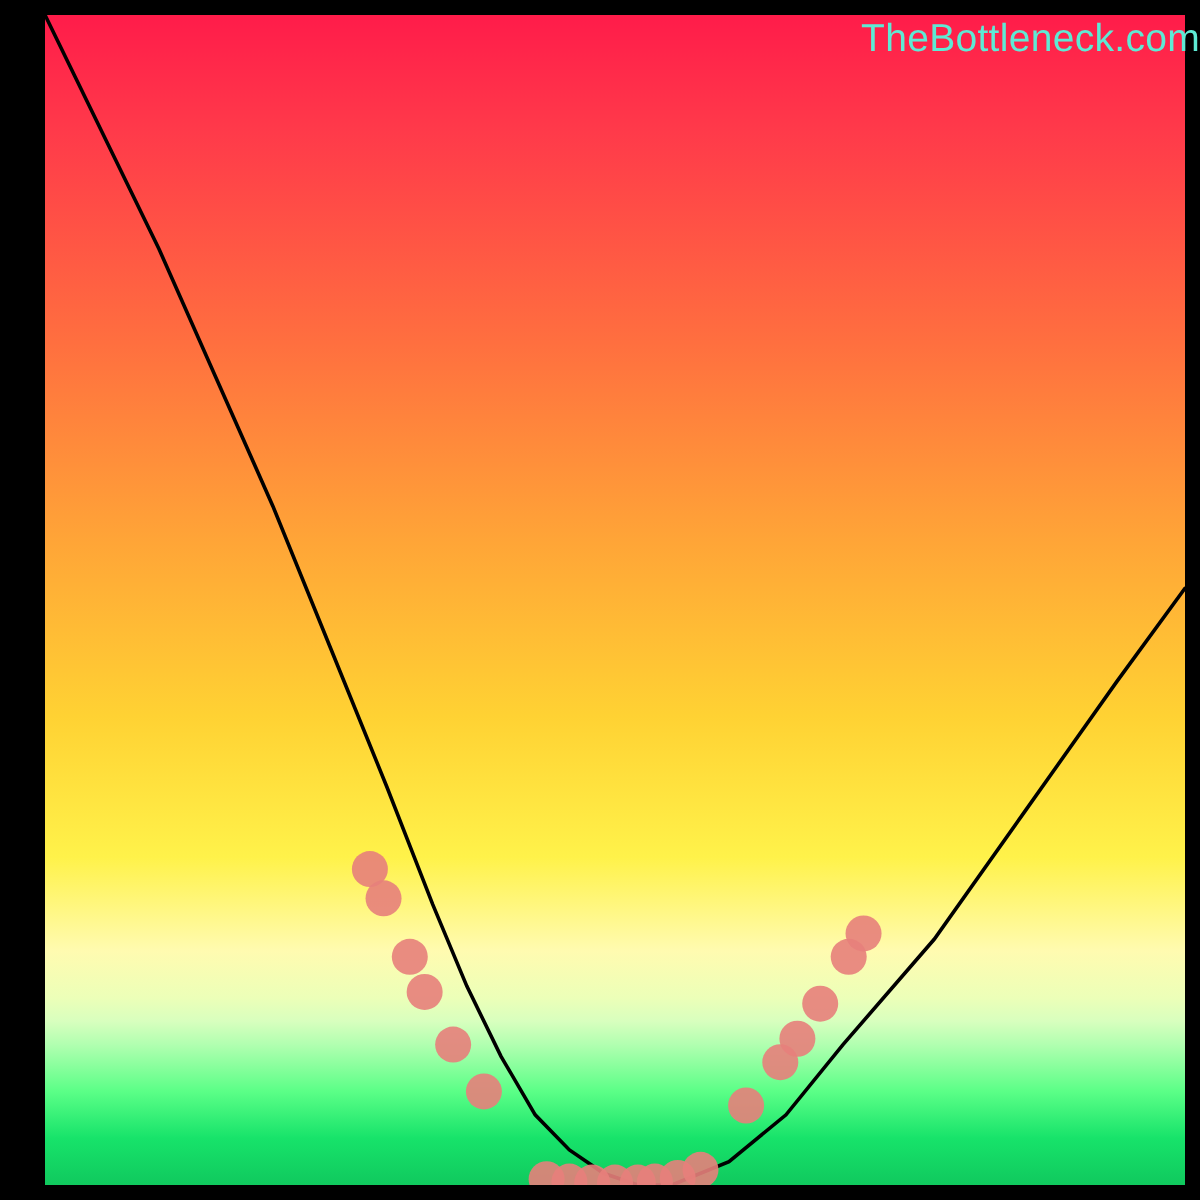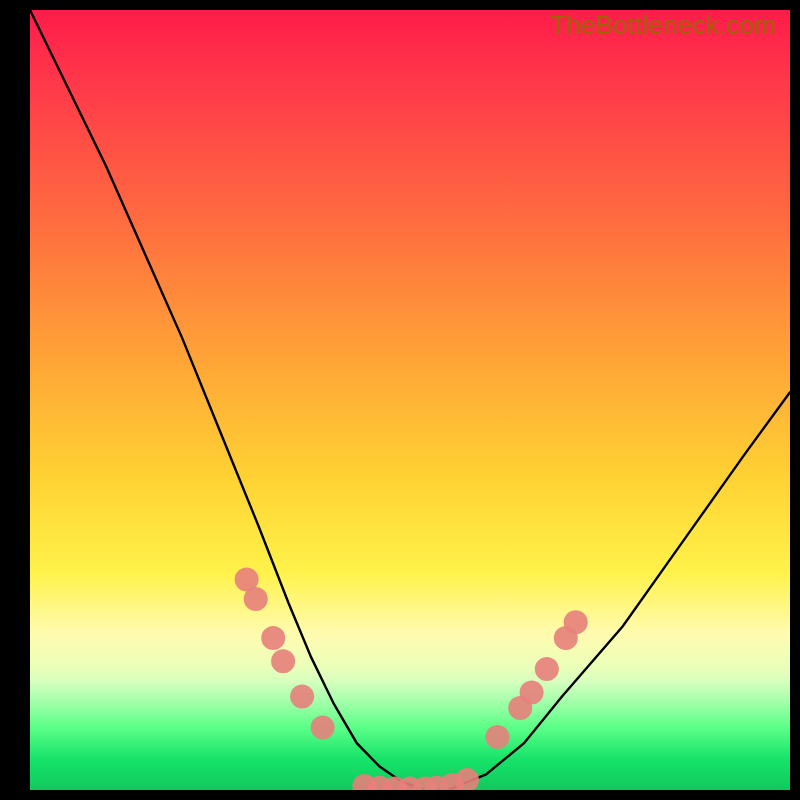--- a/index.html
+++ b/index.html
@@ -39,22 +39,22 @@
       #d8ffbe 86%,
       #b1ffb0 88%,
       #5bff87 92%,
       #17e36a 96%,
       #10c95e 100%
     );
   }
   .watermark {
     position: absolute;
     top: 10px;
-    right: 24px;
-    color: #a16207;
+    right: 0;
+    color: #5eead4;
     font-size: 26px;
     font-weight: 500;
     letter-spacing: 0.2px;
     font-family: Arial, Helvetica, sans-serif;
   }
   .svg-layer {
     position: absolute;
     left: 30px;
     top: 10px;
     width: 760px;

